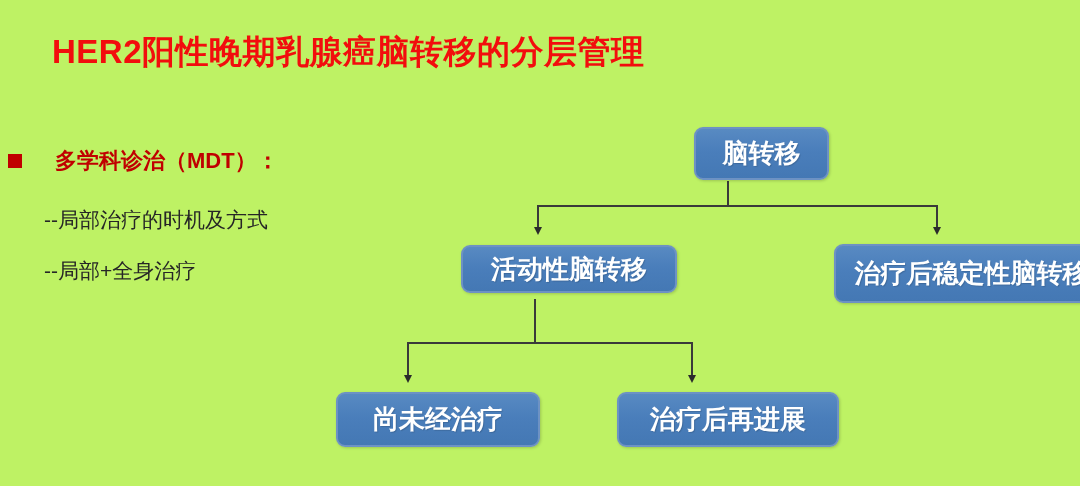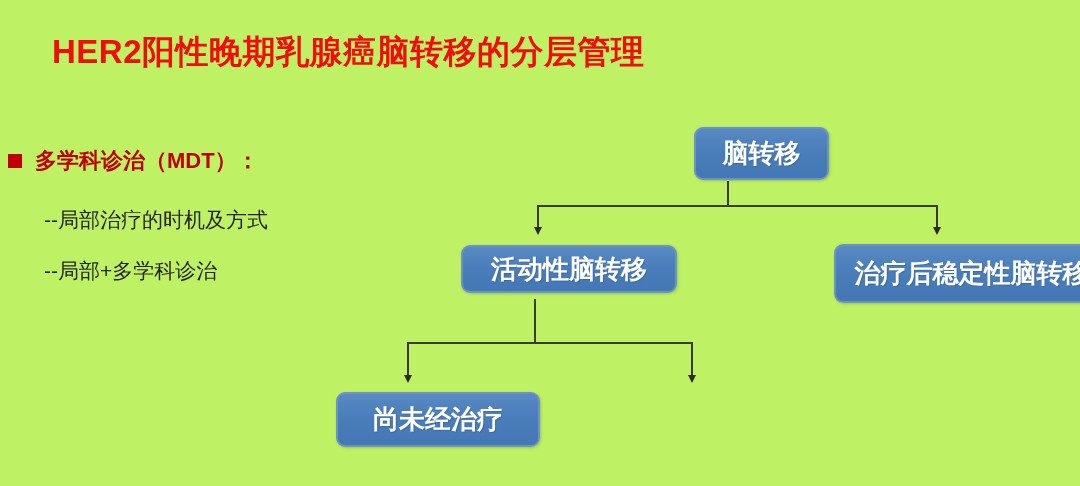--- a/index.html
+++ b/index.html
@@ -28,20 +28,21 @@
     color: var(--title-red, #f20d0d);
     letter-spacing: 0.5px;
     white-space: nowrap;
   }
   .bullet-row {
     position: absolute;
     left: 8px;
     top: 146px;
     display: flex;
     align-items: center;
+    gap: 20px;
   }
   .bullet-square {
     width: 14px;
     height: 14px;
     background: var(--heading-red, #c00000);
     margin-right: 13px;
     flex: 0 0 auto;
   }
   .mdt-heading {
     font-size: 22px;
@@ -95,21 +96,21 @@
 
   <div class="page-title">HER2阳性晚期乳腺癌脑转移的分层管理</div>
 
   <div class="bullet-row">
     <span class="bullet-square"></span>
     <span class="mdt-heading">多学科诊治（MDT）：</span>
   </div>
 
   <div class="mdt-subitem sub-0">--局部治疗的时机及方式</div>
 
-  <div class="mdt-subitem sub-1">--局部+多学科诊治</div>
+  <div class="mdt-subitem sub-1">--局部+全身治疗</div>
 
   <svg class="connectors" width="1080" height="486" viewBox="0 0 1080 486" xmlns="http://www.w3.org/2000/svg">
     <defs>
       <marker id="arrow" markerWidth="9" markerHeight="9" refX="6" refY="4" orient="auto" markerUnits="userSpaceOnUse">
         <path d="M0,0 L8,4 L0,8 Z" fill="#2b2b2b"></path>
       </marker>
     </defs>
     <g stroke="#3a3a3a" stroke-width="2" fill="none">
       <path d="M728,181 V206"></path>
       <path d="M538,206 H937" stroke-linecap="square"></path>
@@ -123,14 +124,15 @@
   </svg>
 
   <div class="flow-node node-root">脑转移</div>
 
   <div class="flow-node node-active">活动性脑转移</div>
 
   <div class="flow-node node-stable">治疗后稳定性脑转移</div>
 
   <div class="flow-node node-untreated">尚未经治疗</div>
 
+  <div class="flow-node node-progressed">治疗后再进展</div>
 
 </div>
 
 </body></html>

